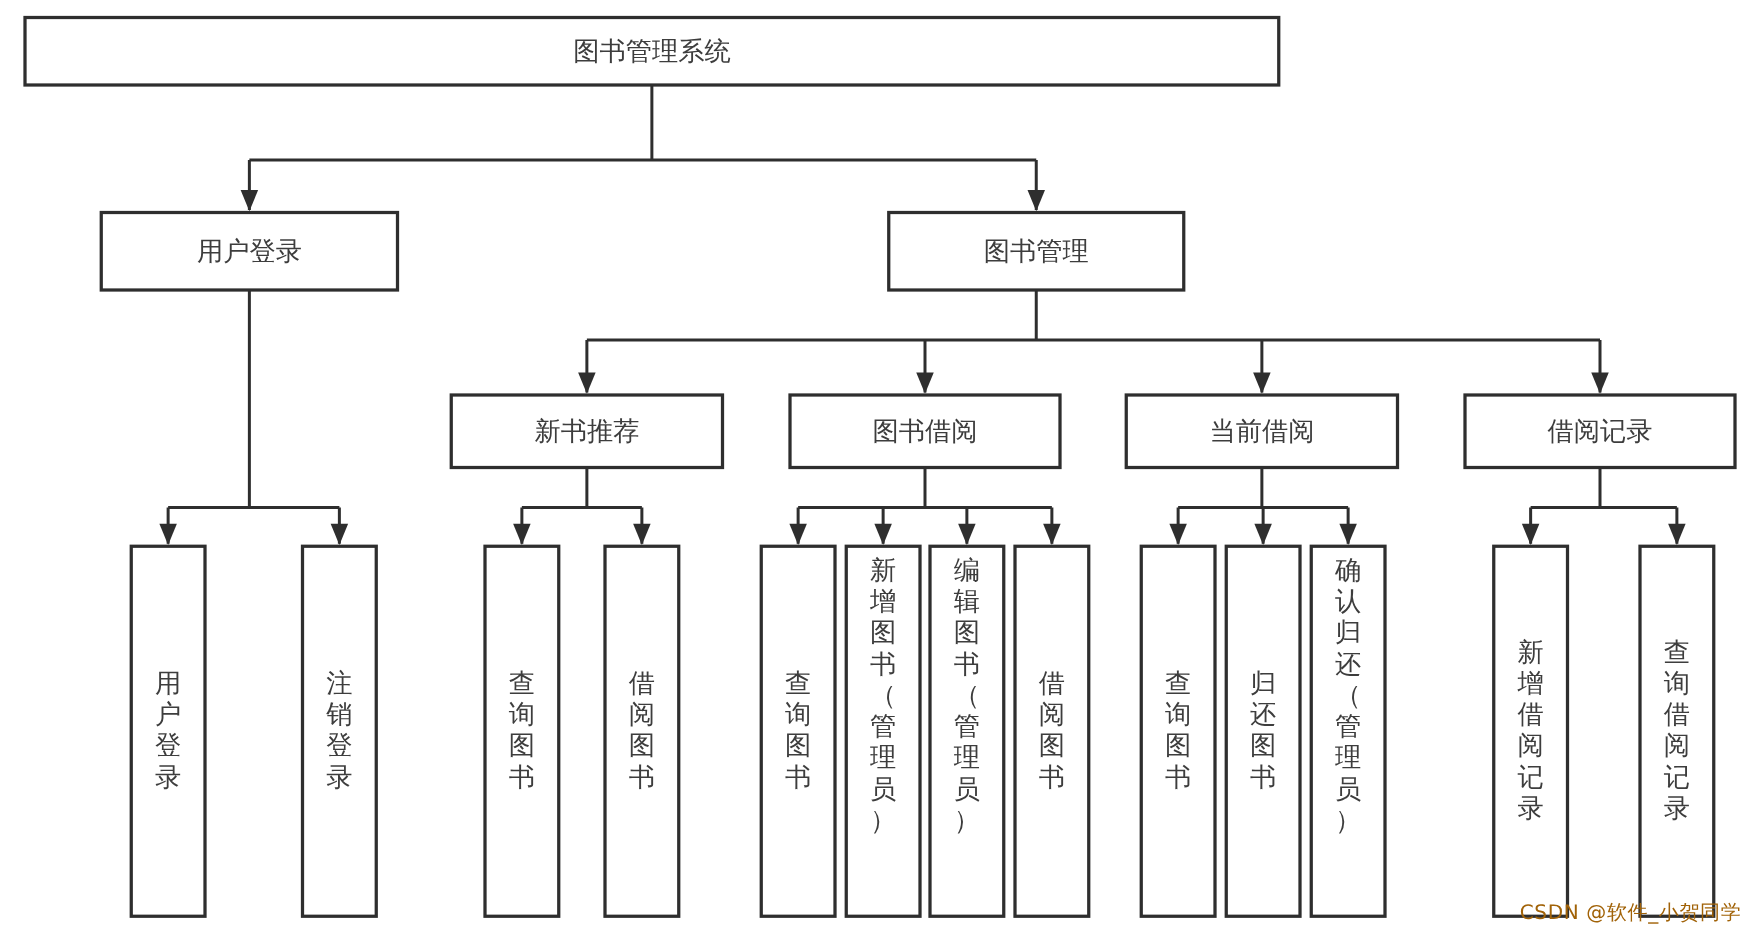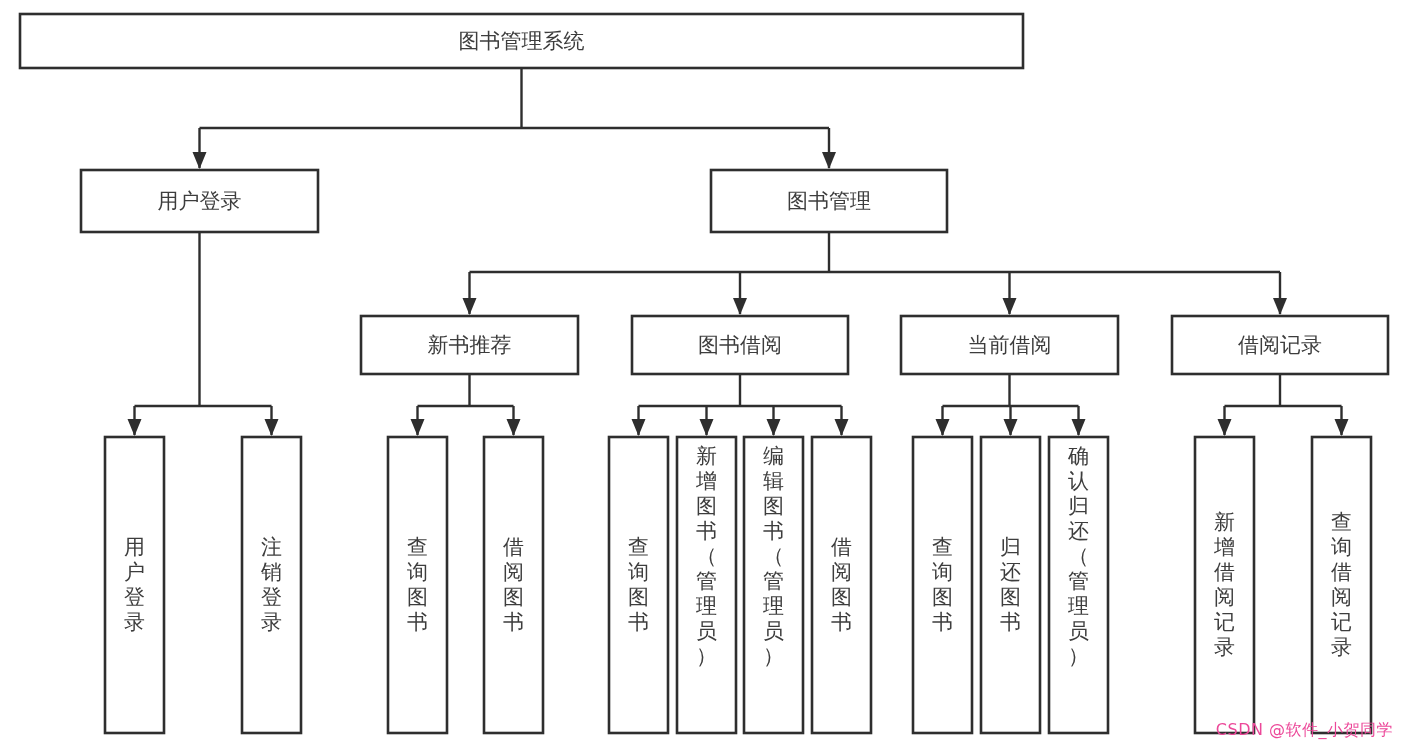--- a/index.html
+++ b/index.html
@@ -54,21 +54,21 @@
     font-family: "DejaVu Sans", "Liberation Sans", sans-serif;
     font-size: 21px;
     text-anchor: middle;
   }
   .watermark {
     position: absolute;
     right: 12px;
     bottom: 6px;
     font-family: "DejaVu Sans", "Liberation Sans", sans-serif;
     font-size: 16px;
-    color: #ec4899;
+    color: #a16207;
     white-space: nowrap;
     letter-spacing: 0.5px;
     pointer-events: none;
   }
 </style>
 </head>
 <body>
 
 <div id="diagram-root">
   <svg id="flow-svg" viewBox="0 0 1405 747">

